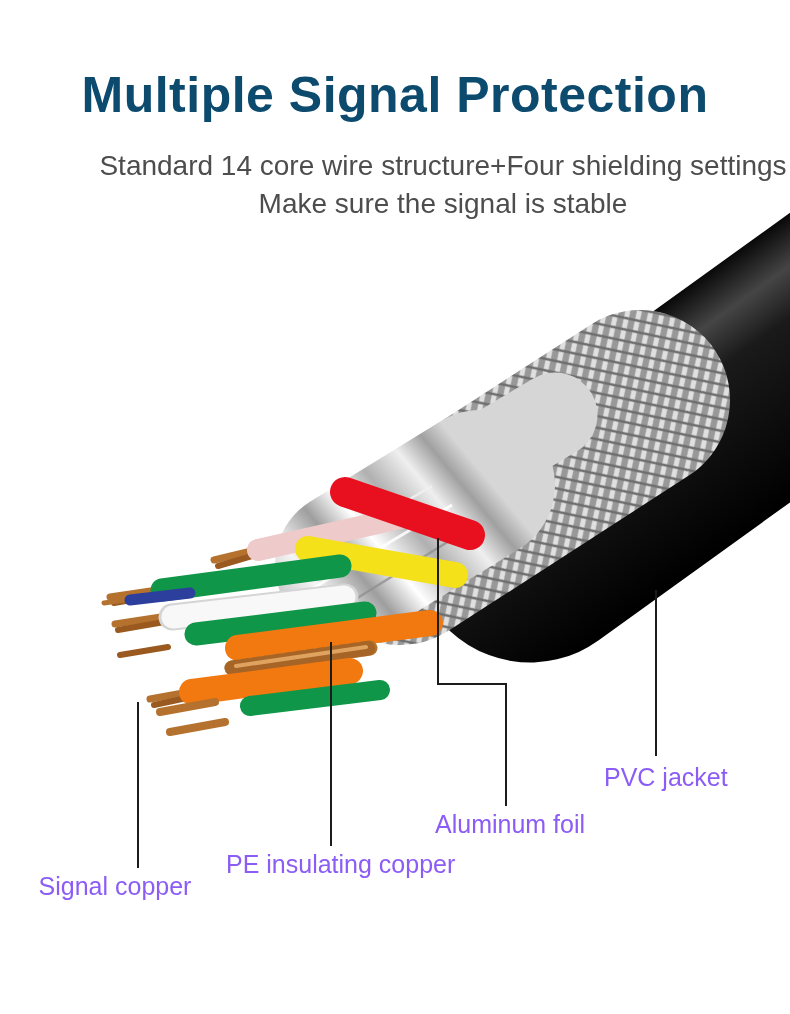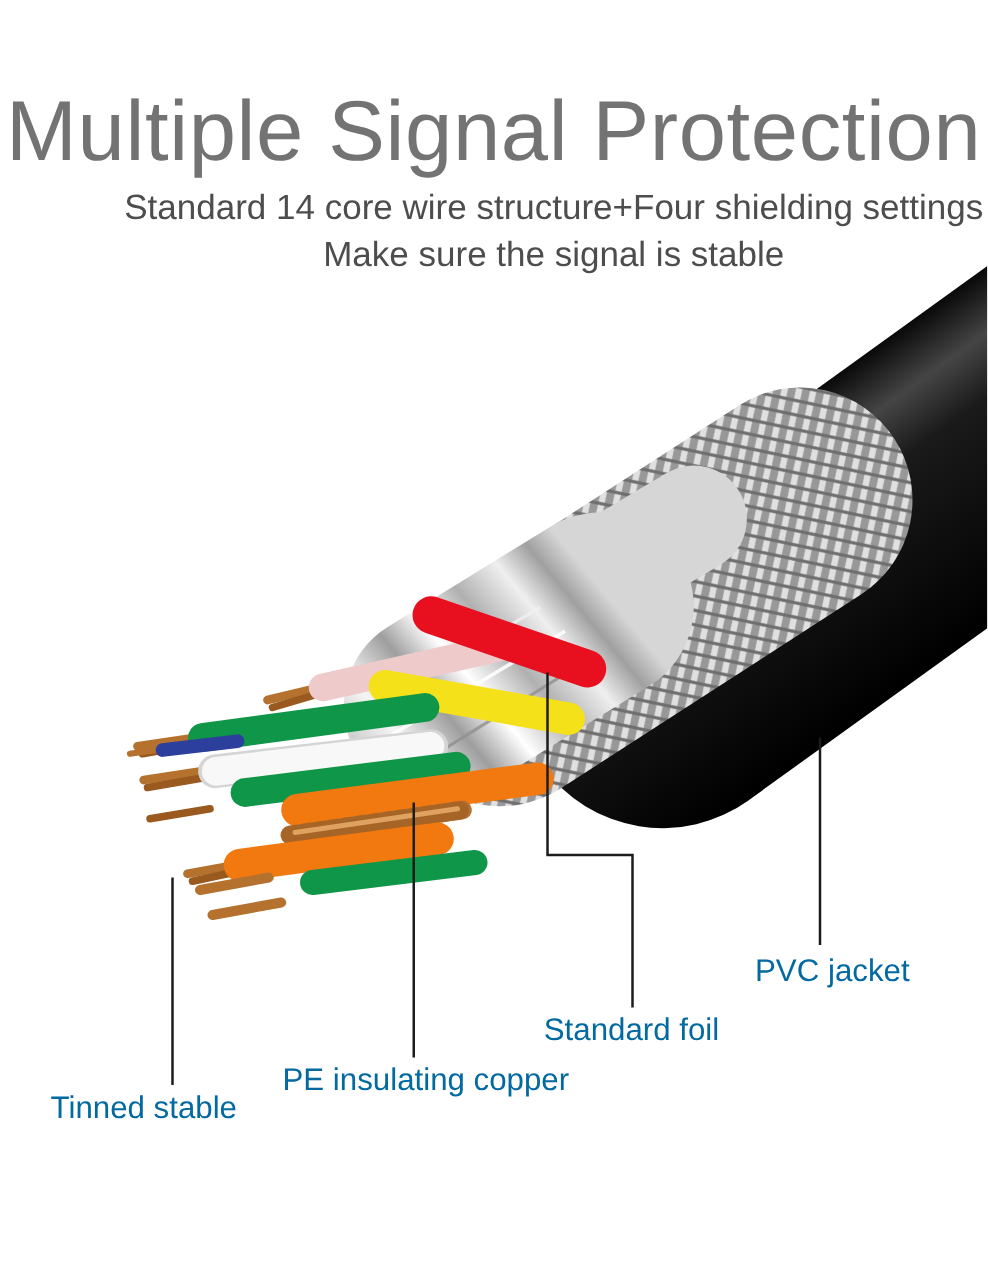--- a/index.html
+++ b/index.html
@@ -10,23 +10,23 @@
     background:#ffffff;
     overflow:hidden;
     font-family:"Liberation Sans", sans-serif;
   }
   .title{
     position:absolute;
     top:66px; left:0;
     width:100%;
     margin:0;
     text-align:center;
-    font-size:68px;
-    font-weight:400;
-    color:#737373;
+    font-size:50px;
+    font-weight:700;
+    color:#0c4a6e;
     letter-spacing:0.5px;
   }
   .subtitle{
     position:absolute;
     left:0; width:100%;
     margin:0;
     text-align:center;
     font-size:28px;
     font-weight:400;
     color:#4d4d4d;
@@ -35,21 +35,21 @@
   .subtitle.s1{top:150px;}
   .subtitle.s2{top:188px;}
   .illustration{
     position:absolute;
     top:0; left:0;
     width:790px; height:1014px;
   }
   .label{
     position:absolute;
     font-size:25px;
-    color:#0369a1;
+    color:#8b5cf6;
     line-height:1.18;
     white-space:nowrap;
   }
   .label-tinned{left:25px; top:872px; width:180px; text-align:center;}
   .label-tinned span{display:block;}
   .label-pe{left:226px; top:850px;}
   .label-foil{left:435px; top:810px;}
   .label-pvc{left:604px; top:763px;}
 </style>
 </head>
@@ -152,19 +152,19 @@
 
     <g fill="none" stroke-width="2">
       <path d="M138,702 L138,868" stroke="#1c1c1c"></path>
       <path d="M331,642 L331,846" stroke="#1c1c1c"></path>
       <path d="M438,538 L438,684 L506,684 L506,806" stroke="#1c1c1c"></path>
       <path d="M656,590 L656,756" stroke="#1c1c1c"></path>
     </g>
   </svg>
 
   <div class="label label-tinned">
-    <span>Tinned stable</span>
+    <span>Signal copper</span>
   </div>
   <div class="label label-pe">PE insulating copper</div>
-  <div class="label label-foil">Standard foil</div>
+  <div class="label label-foil">Aluminum foil</div>
   <div class="label label-pvc">PVC jacket</div>
 
 </div>
 
 </body></html>

